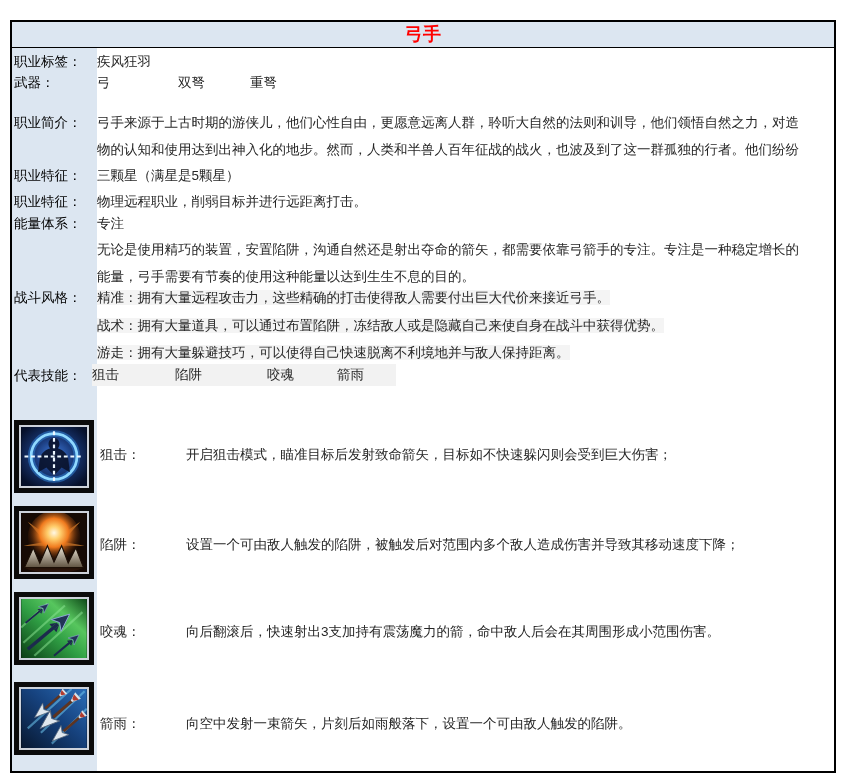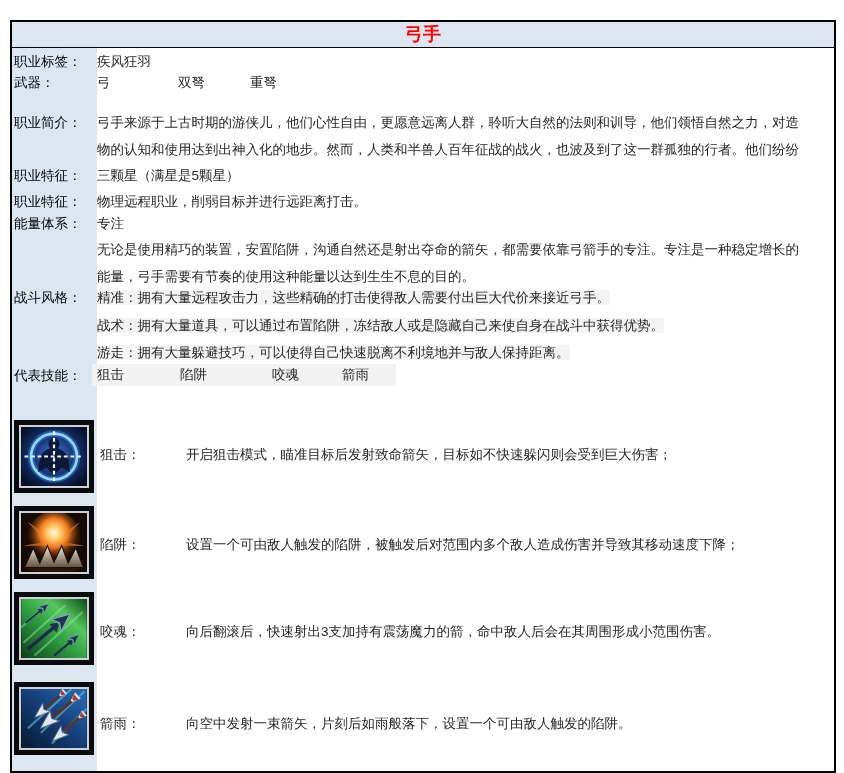--- a/index.html
+++ b/index.html
@@ -24,21 +24,21 @@
   .lbl {
     position:absolute; left:2px; width:82px; font-weight:normal; color:#000;
     line-height:27px; white-space:nowrap;
   }
   .val { position:absolute; left:85px; line-height:27px; white-space:nowrap; }
   .para { white-space:normal; width:714px; }
   .wspan { display:inline-block; }
   .hl { background:#f4f4f4; }
   .skill-strip {
     position:absolute; left:80px; top:316px; width:304px; height:22px; line-height:22px;
-    background:#f2f2f2; padding-left:5px; box-sizing:border-box; display:flex; white-space:nowrap;
+    background:#f2f2f2; box-sizing:border-box; display:flex; white-space:nowrap;
   }
   .skill-strip .sname { display:inline-block; }
   .skill-icon {
     position:absolute; left:2px; width:80px; height:73px; background:#0b0b0b;
     padding:5px; box-sizing:border-box;
   }
   .icon-inner {
     width:100%; height:100%; border:2px solid #cdd2da; box-sizing:border-box;
     background:#000; display:block; overflow:hidden;
   }

